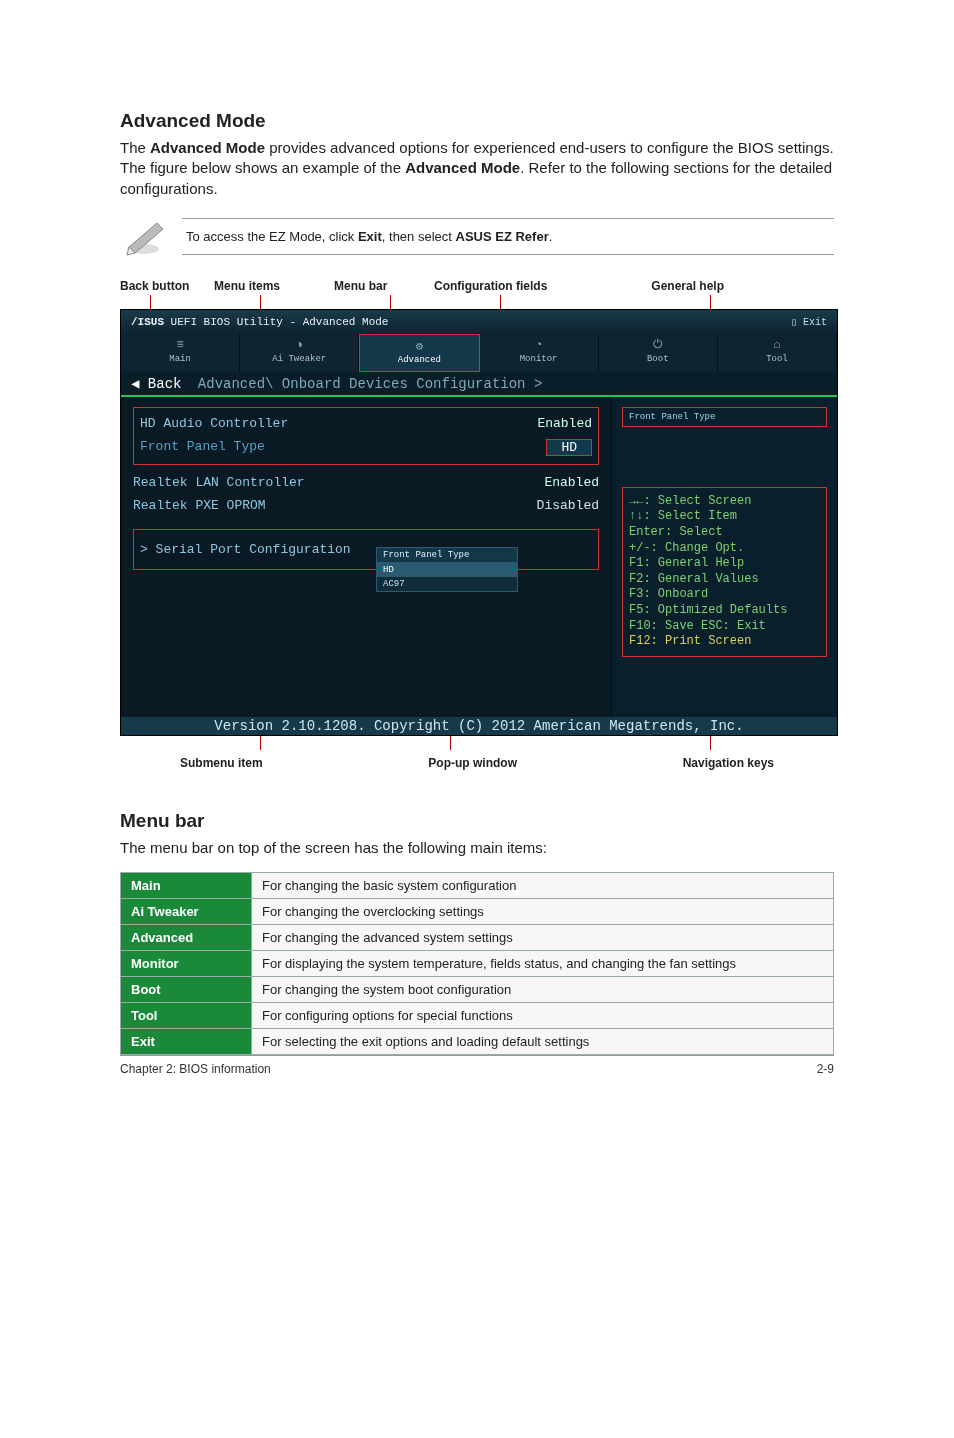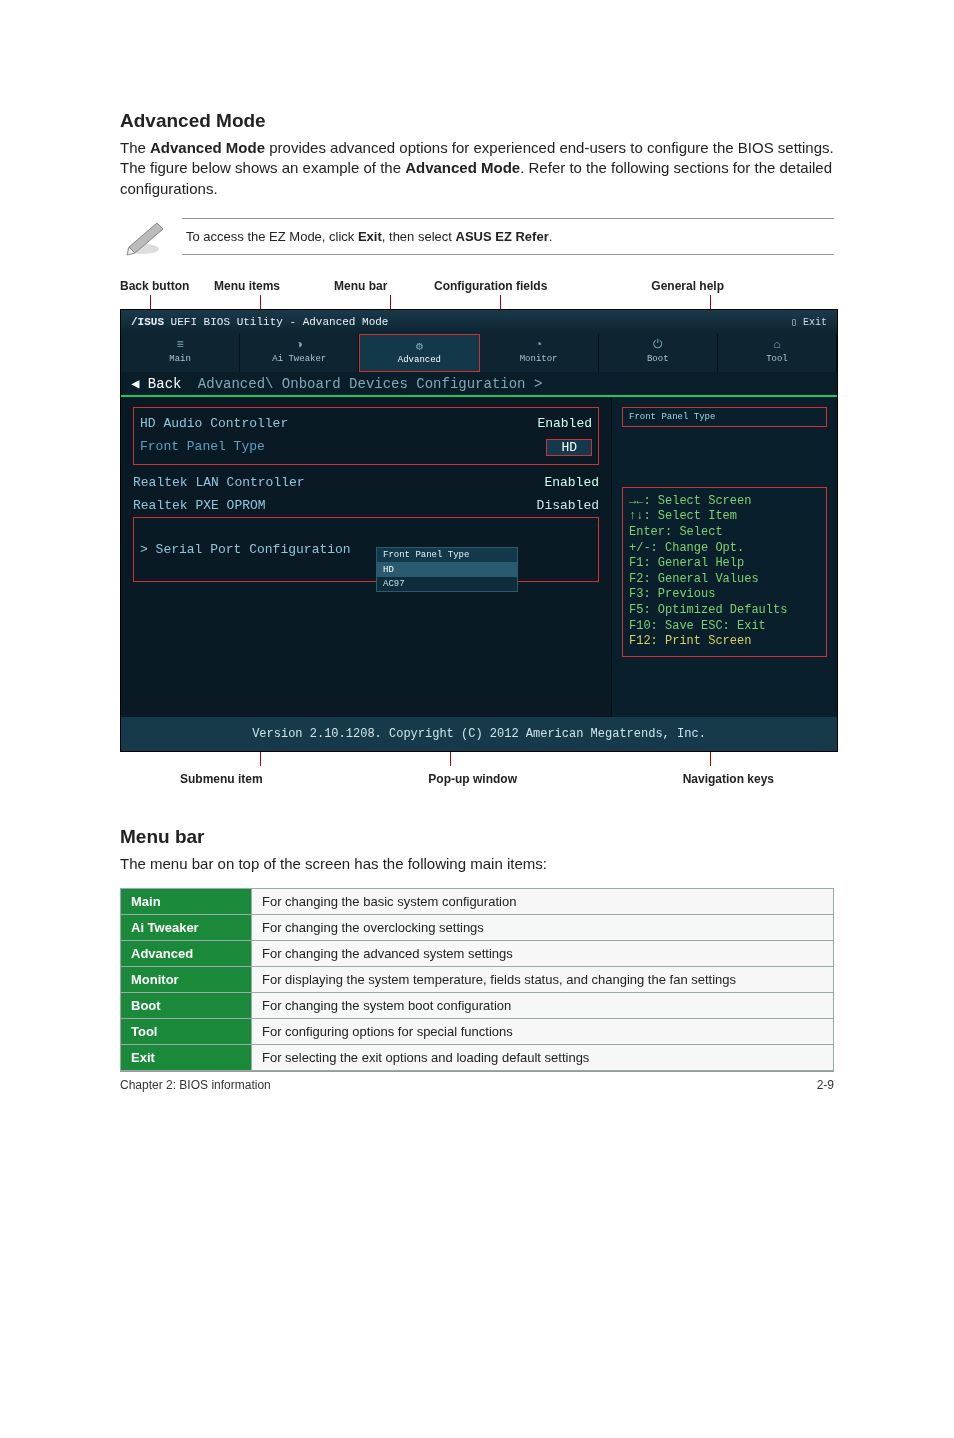--- a/index.html
+++ b/index.html
@@ -127,22 +127,22 @@
   .cfg-row.hi { color:#5aa0c0; }
   .cfg-row .val { color:#cfe4ee; }
   .cfg-row .val.enabled { color:#cfe; }
   .cfg-group-box {
     border:1px solid #c33;
     padding:4px 6px;
     margin-bottom:6px;
   }
   .cfg-group-box2 {
     border:1px solid #c33;
-    padding:20px 6px;
-    margin-top:0;
+    padding:8px 6px;
+    margin-top:12px;
   }
   .popup {
     position:absolute;
     left:255px;
     top:150px;
     width:140px;
     background:#0e2c3a;
     border:1px solid #2a5a70;
     font-size:9px;
     color:#bfe0f0;
@@ -171,23 +171,23 @@
     border:1px solid #c33;
     padding:6px 6px;
     font-size:12px;
     color:#7fd070;
     line-height:1.3;
   }
   .nav-keys .y { color:#d8d060; }
   .bios-footer {
     background:#163a4a;
     color:#cfe4ee;
-    font-size:12px;
+    font-size:14px;
     text-align:center;
-    padding:10px 0;
+    padding:1px 0;
   }
   
   .leader-top, .leader-bottom {
     height:14px;
     position:relative;
   }
   .leader-top .l, .leader-bottom .l {
     position:absolute;
     width:1px;
     background:#b00000;
@@ -343,21 +343,21 @@
       </div>
       <div class="right-pane">
         <div class="help-title-box">Front Panel Type</div>
         <div class="nav-keys">
           <div>→←: Select Screen</div>
           <div>↑↓: Select Item</div>
           <div>Enter: Select</div>
           <div>+/-: Change Opt.</div>
           <div>F1: General Help</div>
           <div>F2: General Values</div>
-          <div>F3: Previous</div>
+          <div>F3: Onboard</div>
           <div>F5: Optimized Defaults</div>
           <div>F10: Save  ESC: Exit</div>
           <div class="y">F12: Print Screen</div>
         </div>
       </div>
     </div>
 
     <div class="bios-footer">Version 2.10.1208. Copyright (C) 2012 American Megatrends, Inc.</div>
   </div>
 

